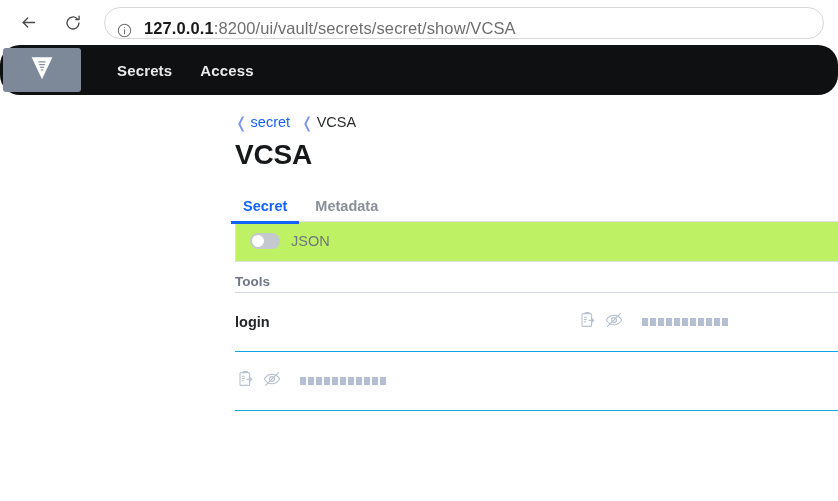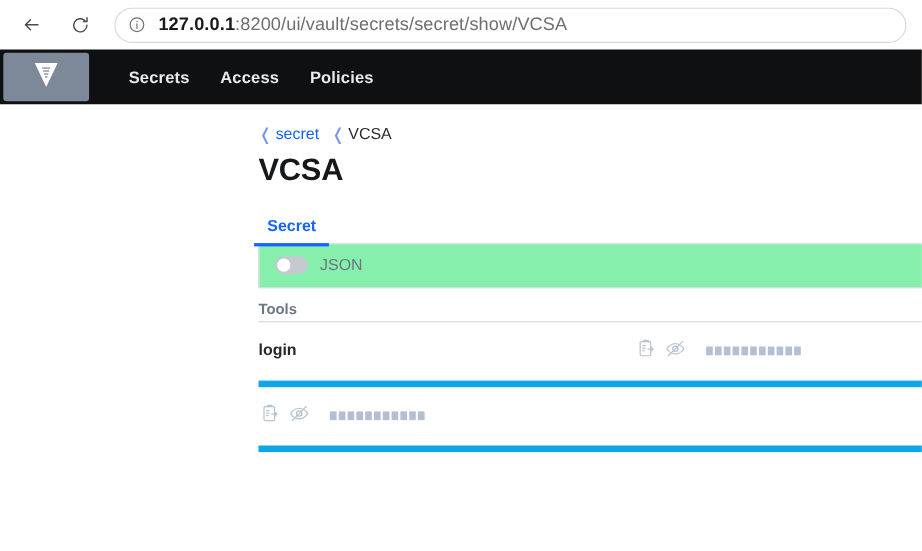--- a/index.html
+++ b/index.html
@@ -35,21 +35,21 @@
   .chrome-btn svg { display:block; }
 
   #url-bar {
     flex: 1;
     height: 32px;
     margin: 0 14px 0 14px;
     background: #ffffff;
     border: 1px solid #d8d8d8;
     border-radius: 16px;
     display: flex;
-    align-items: center;
+    align-items: flex-end;
     padding: 0 12px;
     overflow: hidden;
   }
   #info-icon { flex: none; margin-right: 12px; display:flex; }
   #url-text {
     font-size: 16.5px;
     color: #6e6e6e;
     white-space: nowrap;
     letter-spacing: .1px;
   }
@@ -57,20 +57,21 @@
 
   
   #vault-nav {
     position: absolute;
     top: 45px; left: 0;
     width: 838px;
     height: 50px;
     background: #0f1011;
     display: flex;
     align-items: center;
+    border-radius: 20px;
   }
   #vault-logo-btn {
     width: 78px; height: 44px;
     margin-left: 3px;
     background: #7d8898;
     border-radius: 3px;
     display: flex; align-items: center; justify-content: center;
     cursor: pointer;
     flex: none;
   }
@@ -163,21 +164,21 @@
   }
   #tab-rule {
     height: 1px;
     background: #dcdfe3;
     margin-top: 0;
   }
 
   
   #json-bar {
     height: 40px;
-    background: #86efac;
+    background: #bef264;
     border-bottom: 1px solid #dcdfe3;
     border-left: 1px solid #dcdfe3;
     display: flex;
     align-items: center;
     padding-left: 14px;
   }
   #json-toggle {
     width: 30px; height: 16px;
     background: #c4c9d0;
     border-radius: 8px;
@@ -212,21 +213,21 @@
   .th {
     font-size: 13.5px;
     font-weight: 700;
     color: #6d7684;
   }
 
   .table-row {
     display: flex;
     align-items: center;
     height: 59px;
-    border-bottom: 6px solid #0ea5e9;
+    border-bottom: 1px solid #0ea5e9;
   }
   .row-key {
     font-size: 14.5px;
     font-weight: 700;
     color: #24262a;
   }
   .row-val {
     display: flex;
     align-items: center;
   }
@@ -296,38 +297,38 @@
           <rect x="9.0" y="10.7" width="4.0" height="1.15"></rect>
           <rect x="9.8" y="13.4" width="2.4" height="1.15"></rect>
         </g>
       </svg>
     </span>
   </div>
 
   <div id="nav-links">
     <div class="nav-link">Secrets</div>
     <div class="nav-link">Access</div>
-    <div class="nav-link">Policies</div>
   </div>
 </div>
 
 <div id="page-body">
   <div id="content-col">
 
     <div id="breadcrumb">
       <span class="crumb-chevron">❬</span>
       <span class="crumb-link">secret</span>
       <span class="crumb-chevron">❬</span>
       <span class="crumb-current">VCSA</span>
     </div>
 
     <div id="page-title">VCSA</div>
 
     <div id="tabs">
       <div class="tab active">Secret</div>
+      <div class="tab">Metadata</div>
     </div>
     <div id="tab-rule"></div>
 
     <div id="json-bar">
       <div id="json-toggle">
         <div class="knob"></div>
       </div>
       <div id="json-label">JSON</div>
     </div>
 

